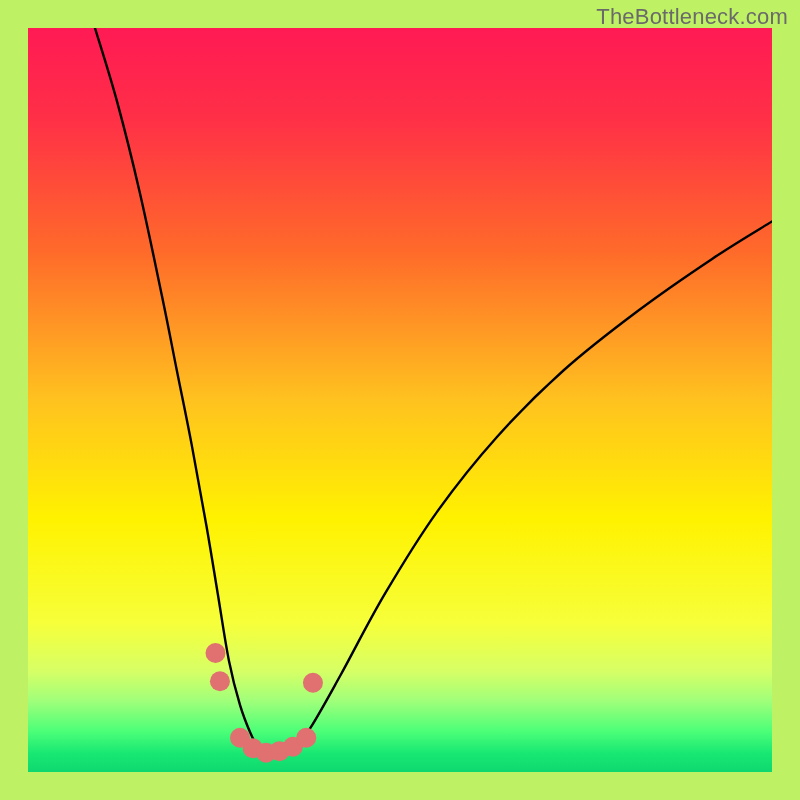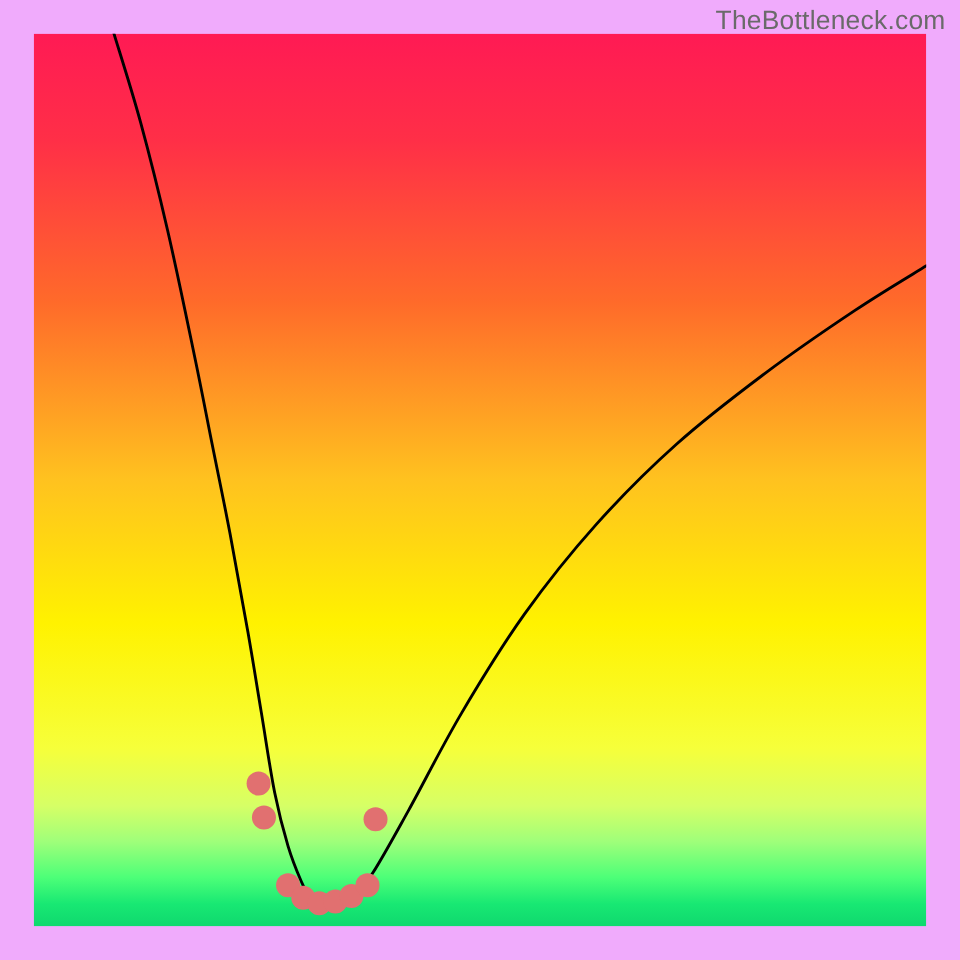--- a/index.html
+++ b/index.html
@@ -7,21 +7,21 @@
     padding: 0;
     width: 800px;
     height: 800px;
     background: #000;
     overflow: hidden;
     font-family: Arial, Helvetica, sans-serif;
   }
   .frame {
     position: absolute;
     inset: 0;
-    background: #f0abfc;
+    background: #bef264;
   }
   .plot {
     position: absolute;
     left: 28px;
     top: 28px;
     width: 744px;
     height: 744px;
     overflow: hidden;
   }
   .watermark {

